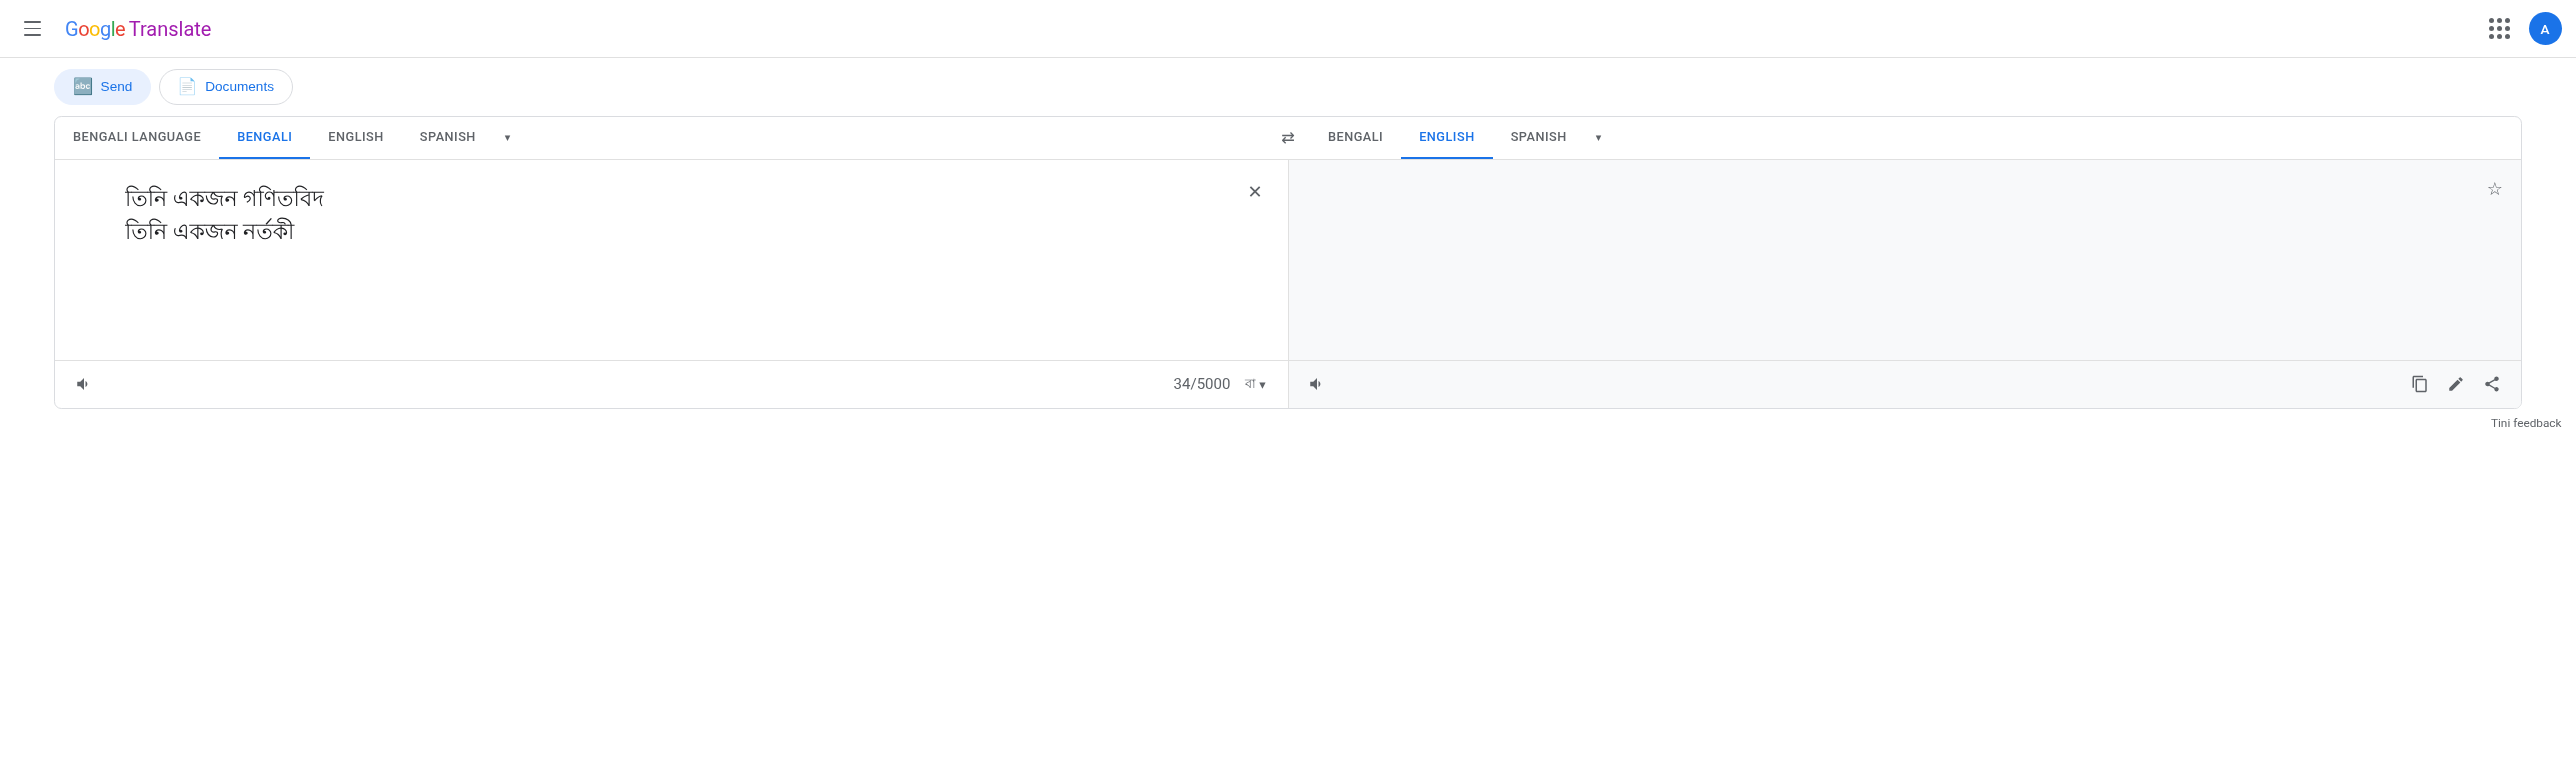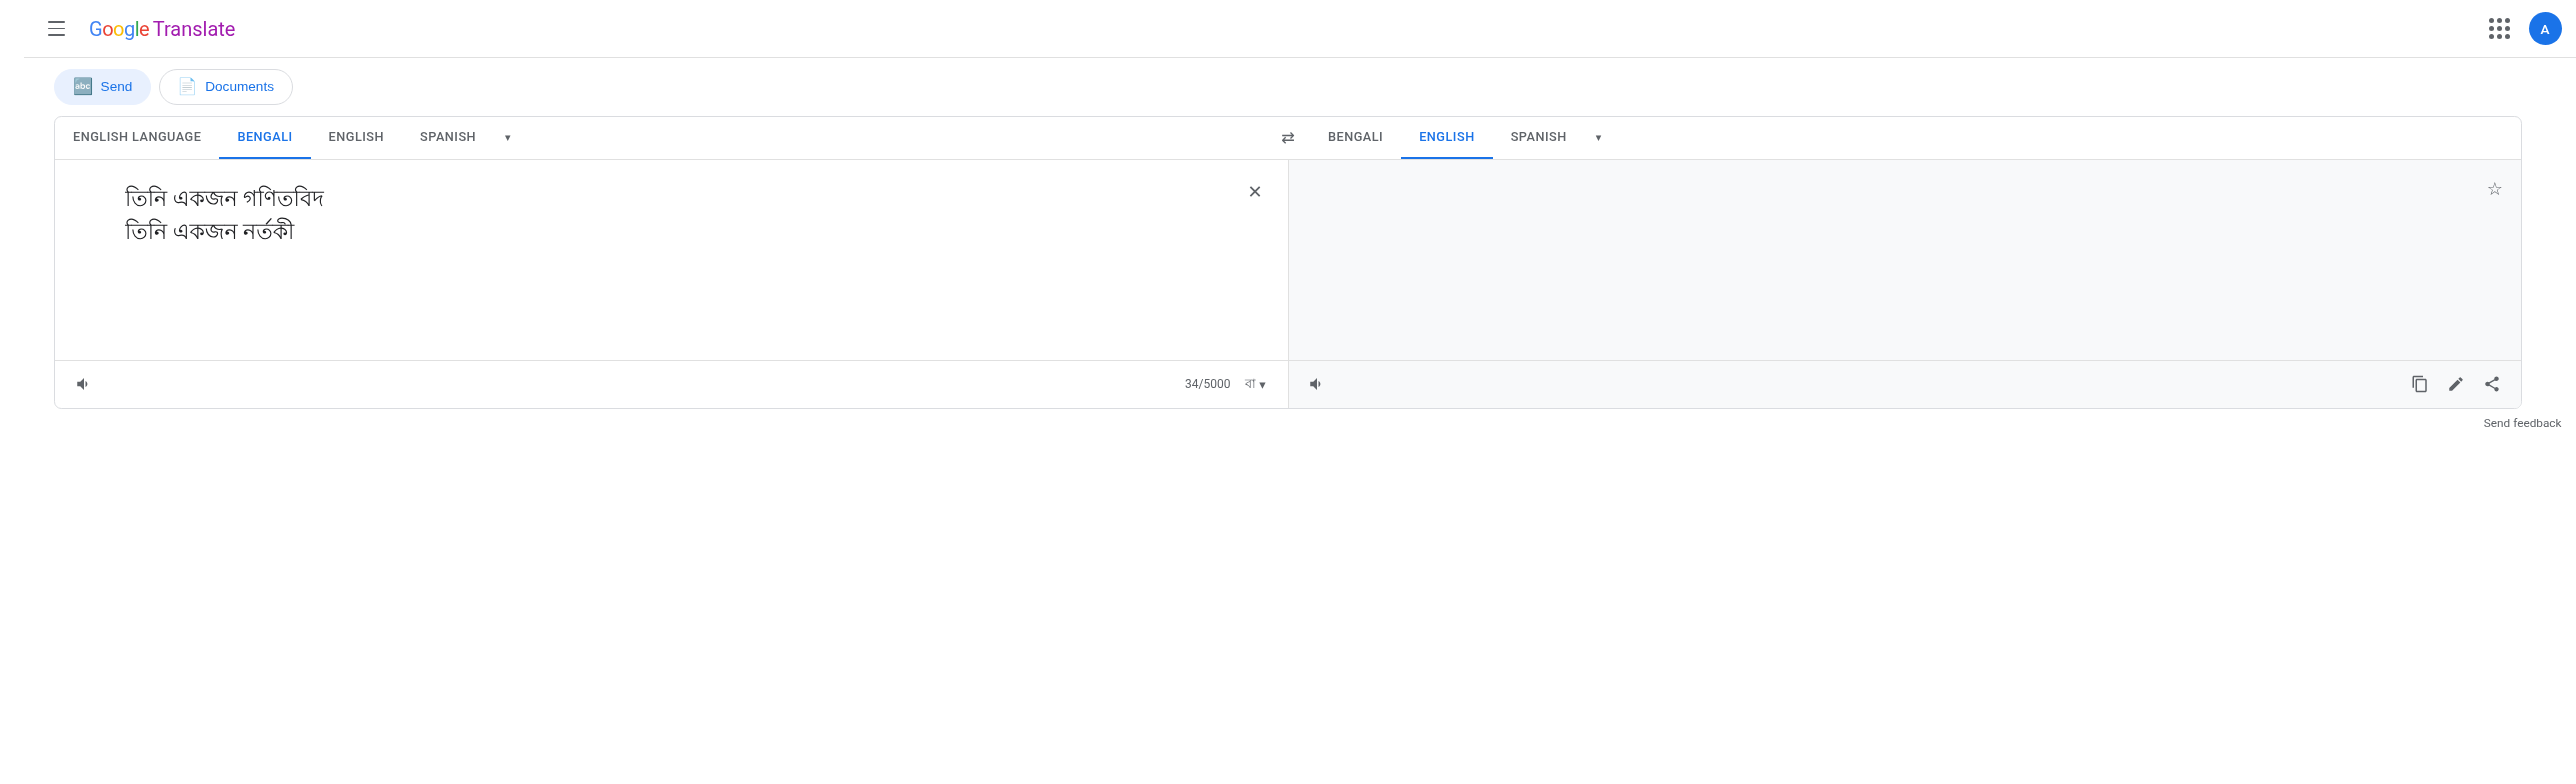--- a/index.html
+++ b/index.html
@@ -11,21 +11,20 @@
     }
 
     
     .header {
       display: flex;
       align-items: center;
       justify-content: space-between;
       padding: 7.3px 14.5px;
       border-bottom: 0.9px solid #e0e0e0;
       height: 58px;
-      margin-left: 24px;
     }
     .header-left {
       display: flex;
       align-items: center;
       gap: 14.5px;
     }
     .menu-icon {
       cursor: pointer;
       padding: 7.3px;
       border-radius: 50%;
@@ -274,21 +273,21 @@
       font-size: 18px;
       border: none;
       background: none;
       padding: 5.4px;
       border-radius: 50%;
       display: flex;
       align-items: center;
     }
     .char-count {
       margin-left: auto;
-      font-size: 12px;
+      font-size: 15px;
       color: #5f6368;
       margin-right: 7.3px;
     }
     .lang-selector-btn {
       display: flex;
       align-items: center;
       gap: 3.6px;
       cursor: pointer;
       color: #5f6368;
       font-size: 12.7px;
@@ -372,21 +371,21 @@
     <span class="tab-icon">📄</span>
     <span>Documents</span>
   </button>
 </div>
 
 <div class="translator">
 
   <div class="lang-selectors">
 
     <div class="lang-panel">
-      <div class="lang-tab detect">ENGLISH LANGUAGE</div>
+      <div class="lang-tab detect">BENGALI LANGUAGE</div>
       <div class="lang-tab active">BENGALI</div>
       <div class="lang-tab">ENGLISH</div>
       <div class="lang-tab">SPANISH</div>
       <div class="chevron-btn">▾</div>
     </div>
 
     <div class="swap-btn" title="Swap languages">
       ⇄
     </div>
 
@@ -448,15 +447,15 @@
             <path d="M18 16.08c-.76 0-1.44.3-1.96.77L8.91 12.7c.05-.23.09-.46.09-.7s-.04-.47-.09-.7l7.05-4.11c.54.5 1.25.81 2.04.81 1.66 0 3-1.34 3-3s-1.34-3-3-3-3 1.34-3 3c0 .24.04.47.09.7L8.04 9.81C7.5 9.31 6.79 9 6 9c-1.66 0-3 1.34-3 3s1.34 3 3 3c.79 0 1.5-.31 2.04-.81l7.12 4.16c-.05.21-.08.43-.08.65 0 1.61 1.31 2.92 2.92 2.92 1.61 0 2.92-1.31 2.92-2.92s-1.31-2.92-2.92-2.92z"></path>
           </svg>
         </button>
       </div>
     </div>
   </div>
 
 </div>
 
 <div class="feedback-bar">
-  <a class="feedback-link" href="#">Send feedback</a>
+  <a class="feedback-link" href="#">Tini feedback</a>
 </div>
 
 
 </body></html>

